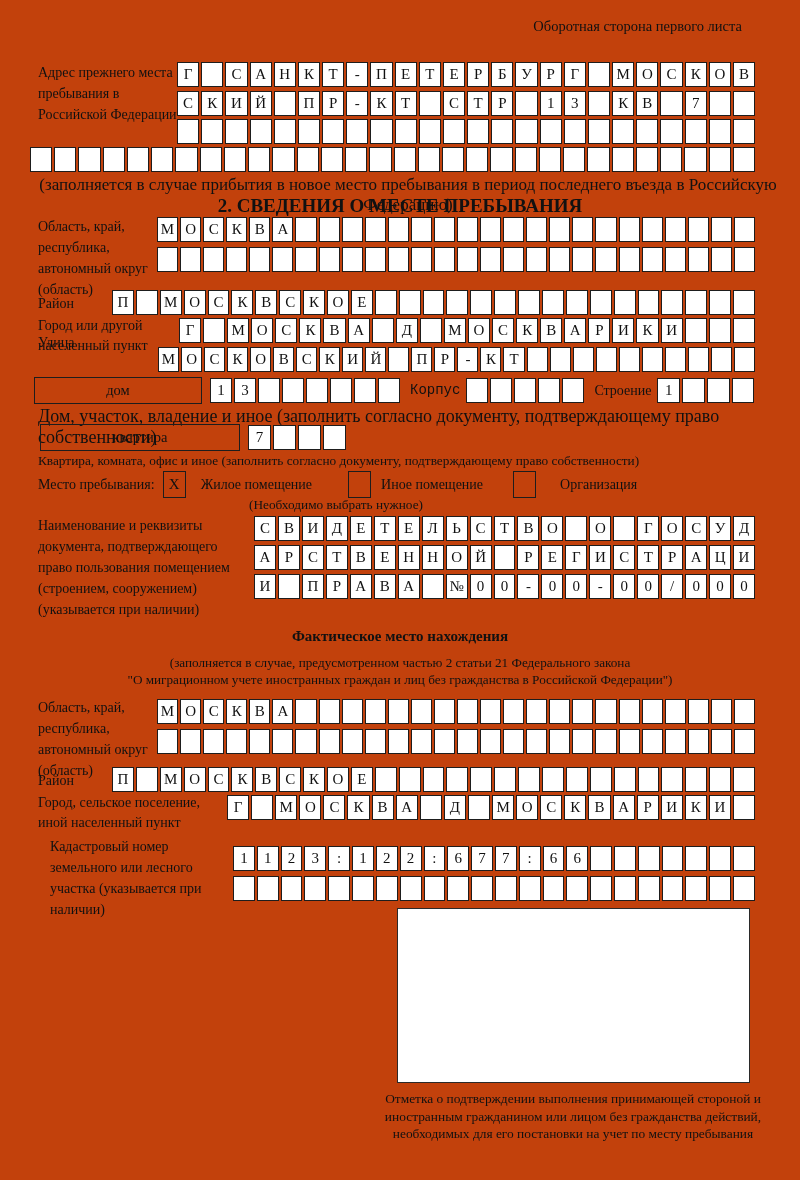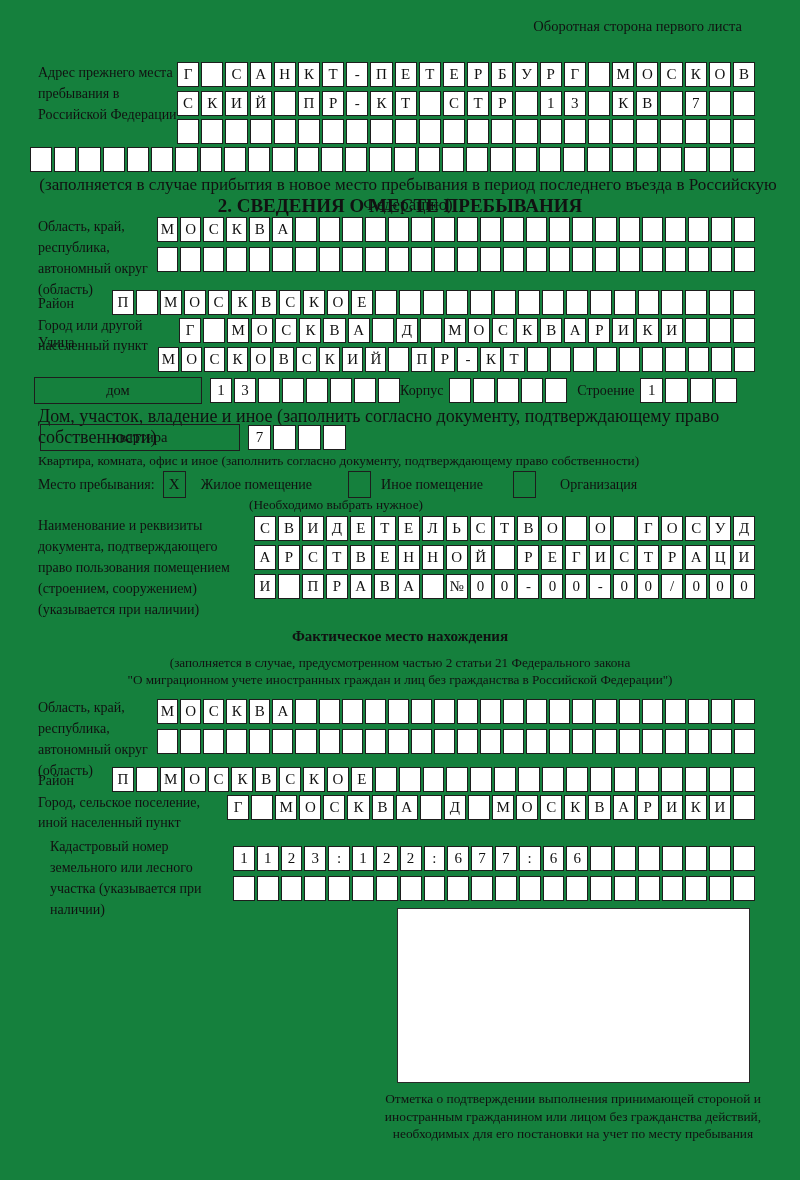--- a/index.html
+++ b/index.html
@@ -1,17 +1,17 @@
 <!DOCTYPE html>
 <html><head>
 <meta charset="utf-8">
 <style>
   html,body{margin:0;padding:0;background:#fff;}
   .page{
-    position:relative;width:800px;height:1180px;background:#15803d;
+    position:relative;width:800px;height:1180px;background:#c2410c;
     font-family:"Liberation Serif","DejaVu Serif",serif;color:#111;
     overflow:hidden;margin:0 auto;
   }
   .abs{position:absolute;}
   .lbl{font-size:14px;line-height:1.5;}
   .cap{font-size:13px;}
   .center{text-align:center;}
   .bold{font-weight:bold;}
   .row{position:absolute;display:flex;gap:2px;}
   .cell{
@@ -304,21 +304,21 @@
     <div class="row" style="position:static;width:190px;margin-left:8px;">
         <span class="cell">1</span>
         <span class="cell">3</span>
         <span class="cell"></span>
         <span class="cell"></span>
         <span class="cell"></span>
         <span class="cell"></span>
         <span class="cell"></span>
         <span class="cell"></span>
       </div>
-    <div class="lbl" style="margin:0 6px 0 0;">Корпус</div>
+    <div class="lbl" style="margin:0 6px 0 10px;font-family:Liberation Mono, monospace;">Корпус</div>
     <div class="row" style="position:static;width:118px;">
         <span class="cell"></span>
         <span class="cell"></span>
         <span class="cell"></span>
         <span class="cell"></span>
         <span class="cell"></span>
       </div>
     <div class="lbl" style="margin:0 6px 0 10px;">Строение</div>
     <div class="row" style="position:static;width:97px;">
         <span class="cell">1</span>

